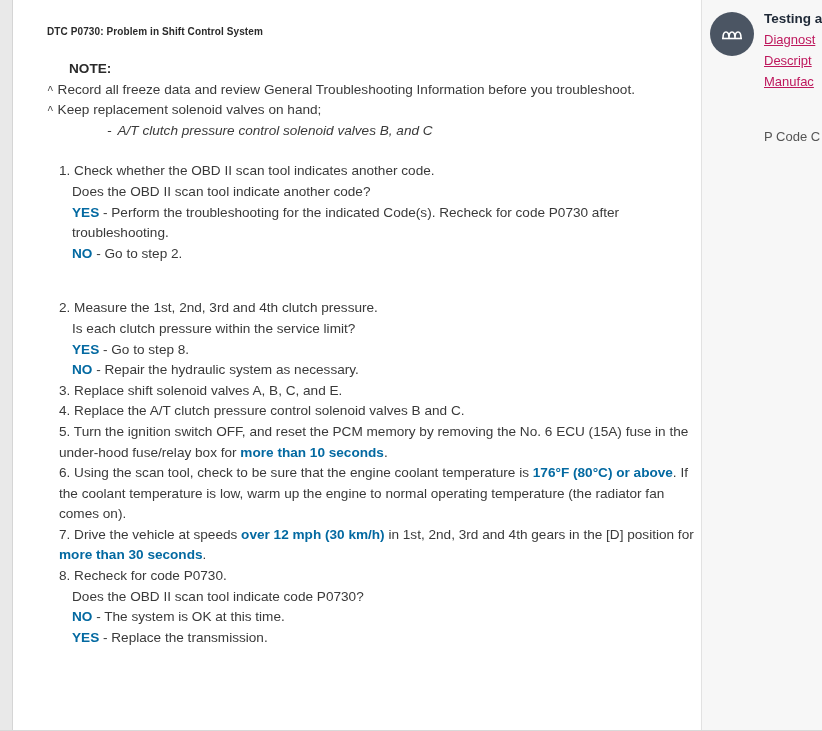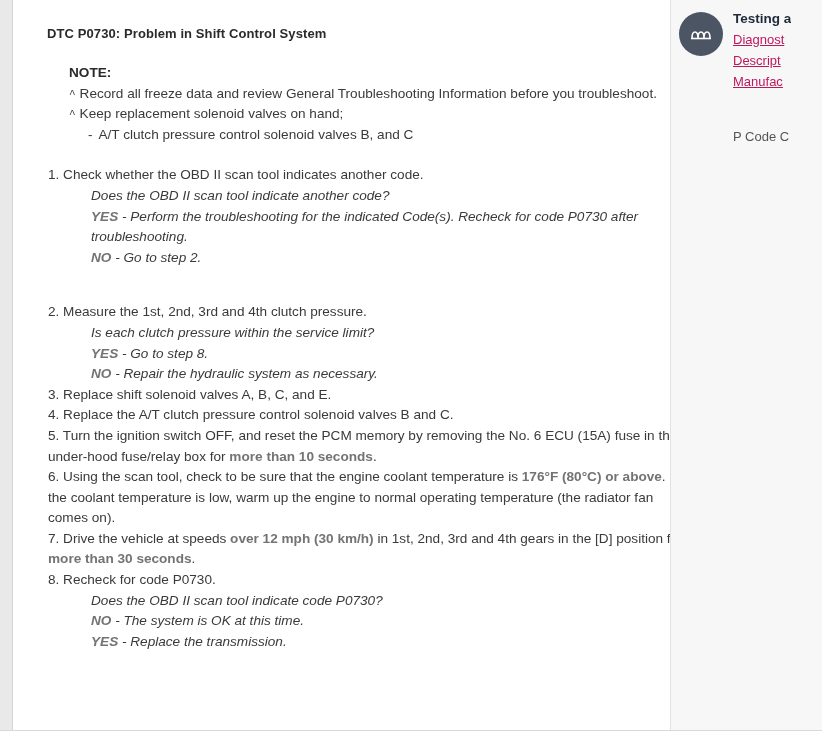--- a/index.html
+++ b/index.html
@@ -26,74 +26,73 @@
     border-right: 1px solid #d5d5d5;
     flex: 0 0 12px;
   }
   .content-col {
     flex: 1 1 auto;
     position: relative;
     padding: 18px 0 0 24px;
     box-sizing: border-box;
   }
   .doc-title {
-    font-size: 13px;
+    font-size: 10px;
     font-weight: bold;
     color: #2a2a2a;
     margin: 8px 0 22px 10px;
     letter-spacing: 0.1px;
   }
   .body-text {
     font-size: 13.6px;
     line-height: 20.6px;
     color: #3a3a3a;
     max-width: 650px;
     margin-left: 10px;
   }
   .note-head {
     font-weight: bold;
     margin-left: 22px;
     color: #2a2a2a;
   }
   .caret-line {
-    margin-left: 22px;
     white-space: nowrap;
   }
   .caret {
     font-family: "Liberation Mono", monospace;
     font-size: 11px;
     vertical-align: 1px;
     margin-right: 4px;
   }
   .dash-line {
-    margin-left: 41px;
+    margin-left: 60px;
+    font-style: italic;
   }
   .dash {
     margin-right: 6px;
   }
   .spacer-sm { height: 14px; }
   .spacer-md { height: 20px; }
   .step {
-    margin-left: 1px;
+    margin-left: 12px;
   }
   .sub {
-    margin-left: 44px;
-    font-style: italic;
+    margin-left: 25px;
   }
   .note-inline {
     margin-left: 28px;
   }
-  b, .b { font-weight: bold; color: #737373; }
+  b, .b { font-weight: bold; color: #0369a1; }
 
   
   .right-rail {
     position: absolute;
     top: 0;
     right: 0;
-    width: 152px;
+    width: 121px;
     height: 731px;
     background: #f7f7f7;
     border-left: 1px solid #e2e2e2;
     box-sizing: border-box;
     padding: 8px 0 0 0;
   }
   .rail-inner {
     display: flex;
     align-items: flex-start;
     padding-left: 8px;

